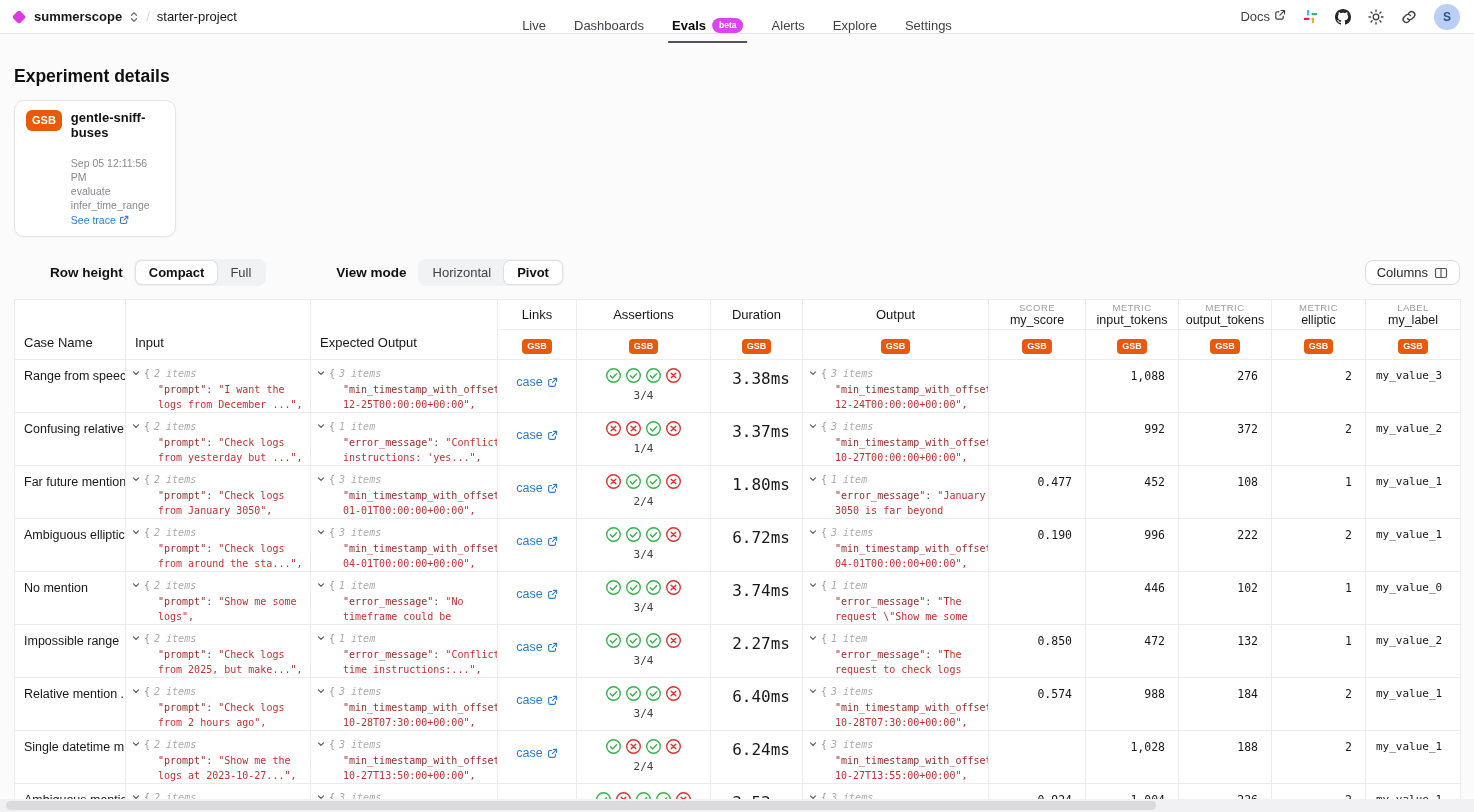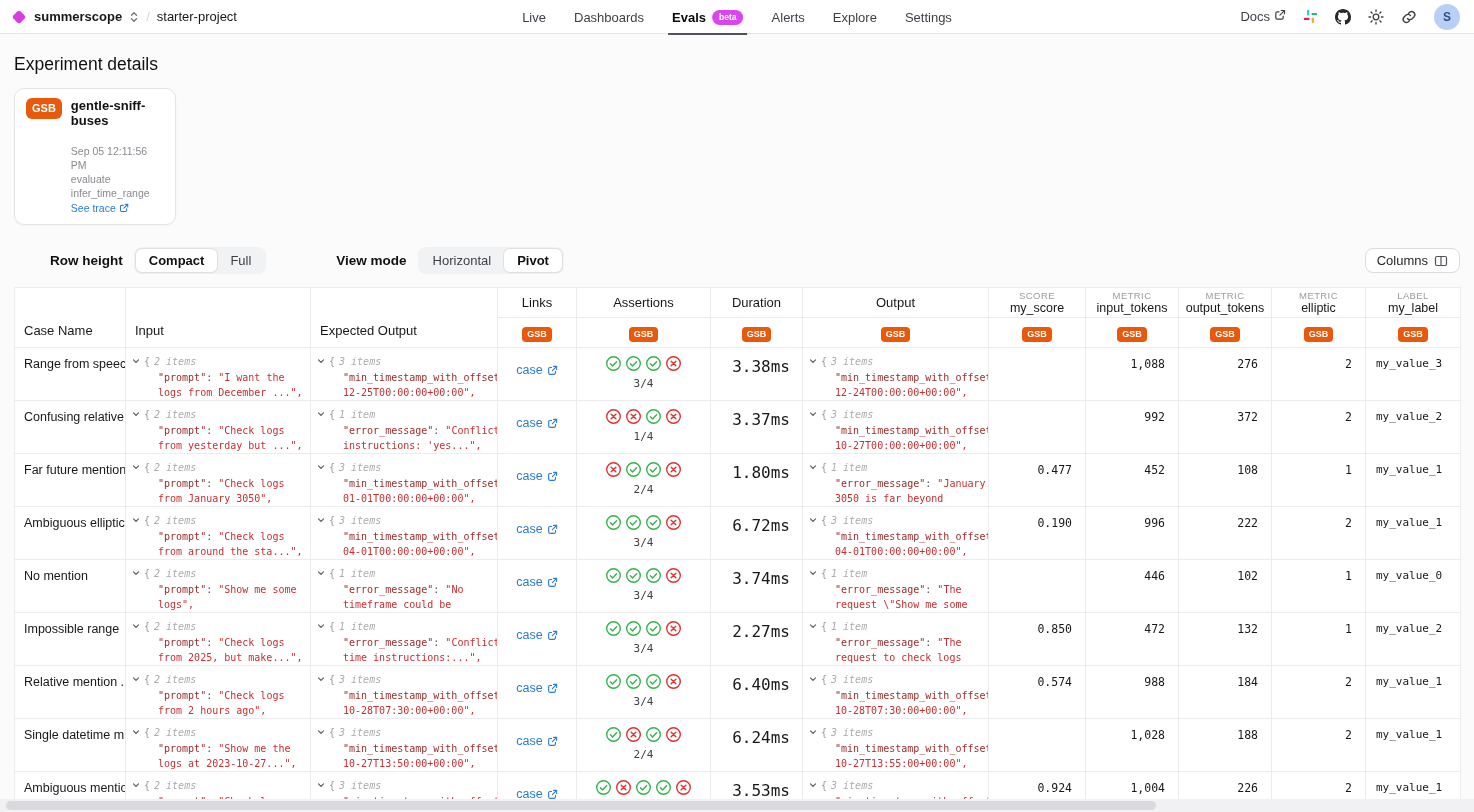--- a/index.html
+++ b/index.html
@@ -6,37 +6,37 @@
   html,body { width:1474px; height:812px; margin:0; overflow:hidden;
     background:#fbfbfb; font-family:"Liberation Sans", sans-serif; color:#18181b; }
 
   
   .topbar { position:relative; height:34px; background:#fff; border-bottom:1px solid #e5e5e8;
     display:flex; align-items:center; padding:0 14px; }
   .crumbs { display:flex; align-items:center; gap:7px; font-size:13px; }
   .diamond { width:10px; height:10px; background:#d63ce0; border-radius:2px; transform:rotate(45deg); margin-right:3px; }
   .org { font-weight:700; }
   .slash { color:#d4d4d8; font-size:13px; }
-  .nav { position:absolute; left:50%; top:0; transform:translateX(-50%); height:34px;
+  .nav { position:absolute; left:50%; top:8px; transform:translateX(-50%); height:34px;
     display:flex; align-items:center; gap:28px; }
   .nav a { position:relative; display:flex; align-items:center; gap:6px; height:34px;
     font-size:13px; color:#3f3f46; text-decoration:none; cursor:pointer; }
   .nav a.active { color:#09090b; font-weight:600; }
   .nav a.active::after { content:""; position:absolute; left:-4px; right:-4px; bottom:-1px;
     height:2px; background:#52525b; }
   .beta { background:#d946ef; color:#fff; font-size:8.5px; font-weight:700;
     padding:2.5px 7px; border-radius:999px; }
   .topright { margin-left:auto; display:flex; align-items:center; gap:17px; }
   .docs { display:flex; align-items:flex-start; gap:4px; font-size:13px; color:#3f3f46; cursor:pointer; }
   .iconbtn { display:flex; align-items:center; cursor:pointer; }
   .avatar { width:26px; height:26px; border-radius:50%; background:#b9cff5; color:#2f4e84;
     font-size:12px; font-weight:700; display:flex; align-items:center; justify-content:center; cursor:pointer; }
 
   
-  .page-title { margin:20px 0 0 14px; font-size:17.5px; font-weight:400; color:#111; }
+  .page-title { margin:32px 0 0 14px; font-size:17.5px; font-weight:700; color:#111; }
   .exp-card { display:flex; gap:9px; align-items:flex-start; width:162px; margin:13px 0 0 14px;
     background:#fff; border:1px solid #e5e5e8; border-radius:10px; padding:9px 11px;
     box-shadow:0 1px 2px rgba(0,0,0,.04); }
   .exp-meta { font-size:10.5px; color:#8a8a90; line-height:14px; }
   .exp-name { font-size:13px; font-weight:700; color:#111; line-height:15px; margin-bottom:16px; }
   .trace { color:#2b7bd4; display:inline-flex; align-items:center; gap:3px; cursor:pointer; margin-top:1px; }
 
   
   .controls { display:flex; align-items:center; gap:10px; margin:22px 14px 0; }
   .ctl-label { font-size:13.5px; font-weight:700; color:#111; margin-right:1px;margin-left:36px; }

